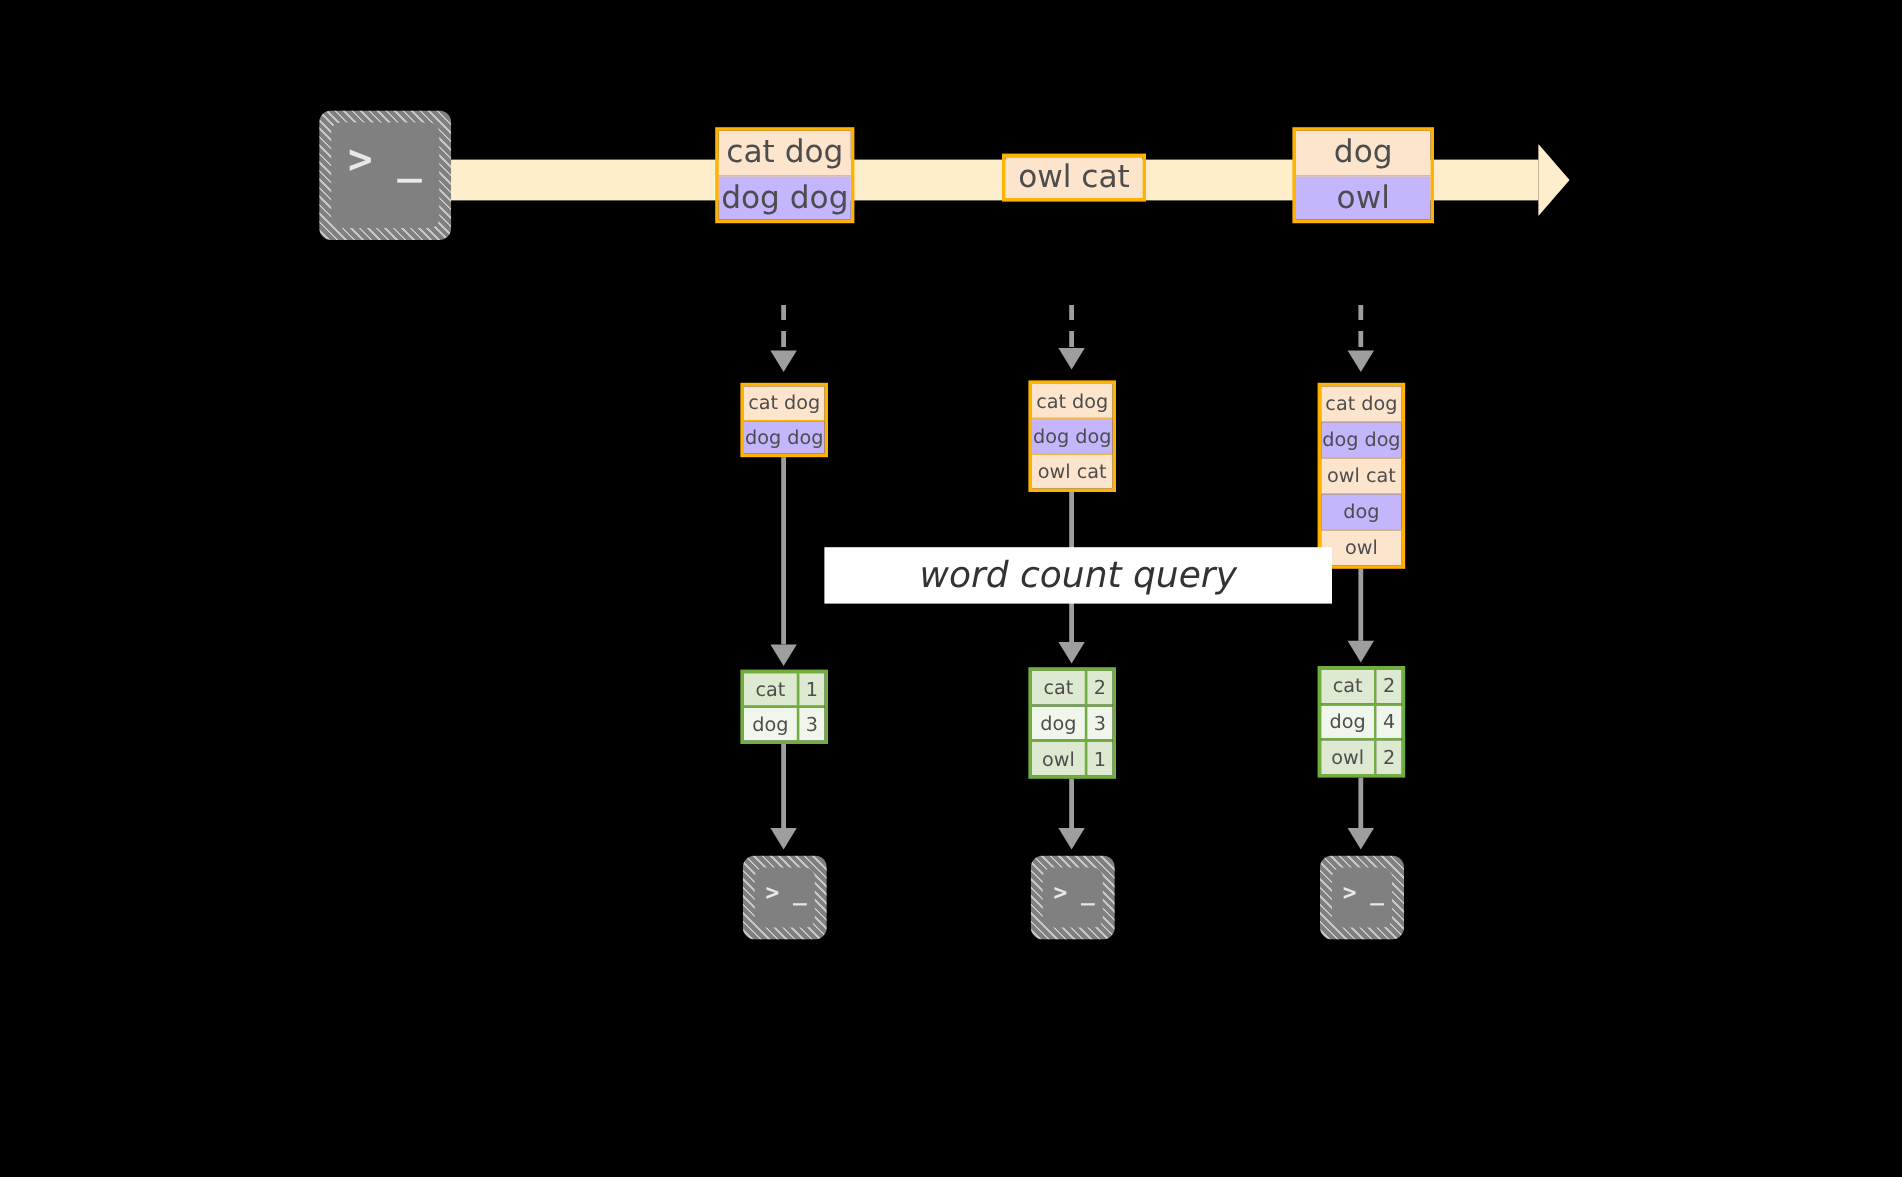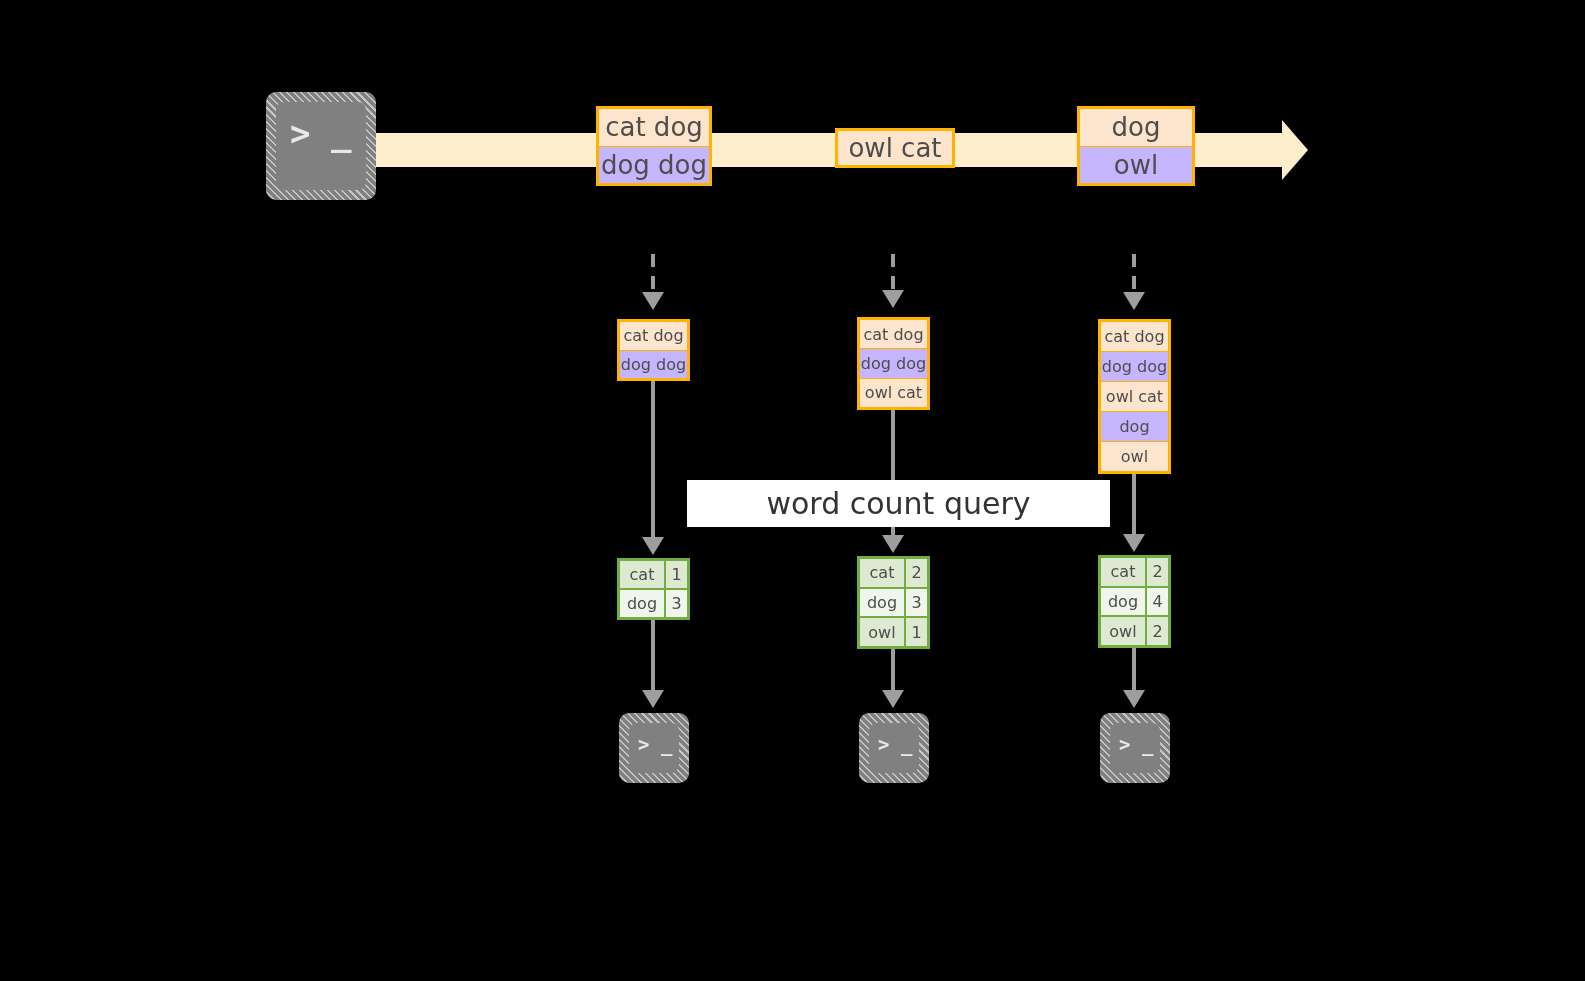--- a/index.html
+++ b/index.html
@@ -274,17 +274,17 @@
 
   <div class="conn-line" style="left:1132px; top:648px; height:42px;"></div>
   <div class="conn-head" style="left:1123px; top:690px;"></div>
 
   <div class="term term-small" style="left:1100px; top:713px; width:70px; height:70px;">
     <div class="term-inner">
       <span class="term-prompt">&gt; _</span>
     </div>
   </div>
 
-  <div class="query-label" style="left:687px; top:480px; width:423px; height:47px;">
+  <div class="query-label" style="left:687px; top:456px; width:423px; height:47px;font-style:italic;">
     <span>word count query</span>
   </div>
 
 </div>
 
 </body></html>

